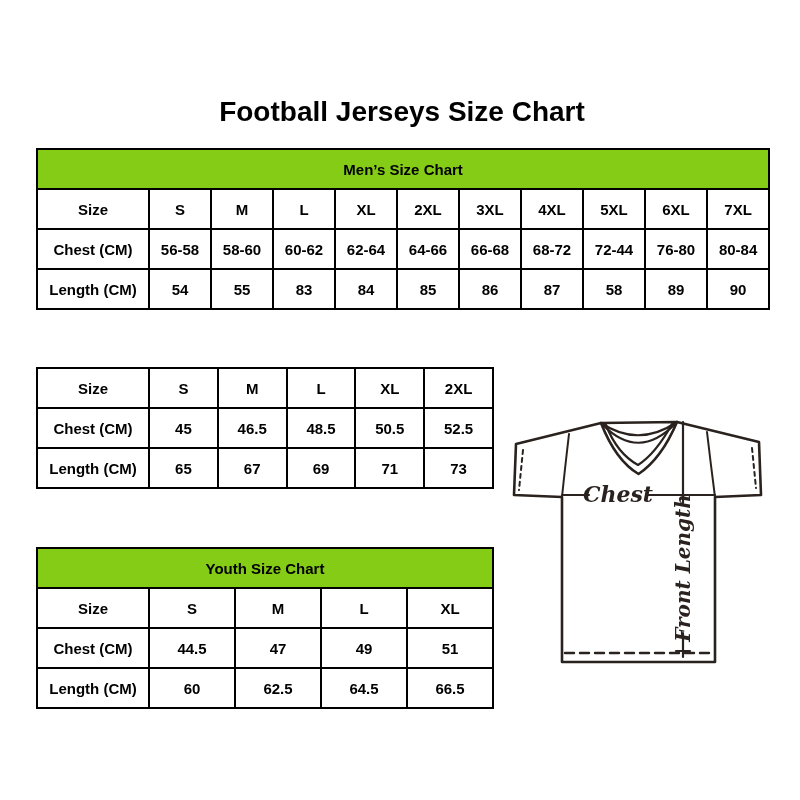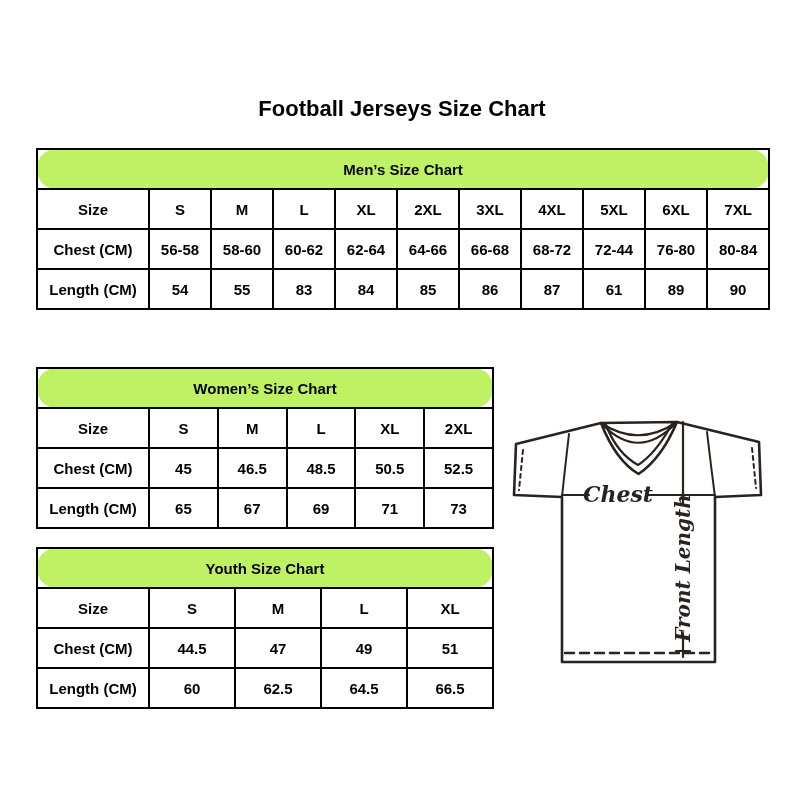--- a/index.html
+++ b/index.html
@@ -2,31 +2,31 @@
 <html><head>
 <meta charset="utf-8">
 <style>
   html,body{margin:0;padding:0;}
   body{
     width:800px;height:800px;position:relative;background:#ffffff;
     font-family:"Liberation Sans",sans-serif;color:#000;overflow:hidden;
   }
   .page-title{
     position:absolute;left:36px;top:96px;width:732px;
-    text-align:center;font-size:22px;font-weight:bold;color:#000;
+    text-align:center;font-size:28px;font-weight:bold;color:#000;
   }
   table.size-table{
     position:absolute;border-collapse:collapse;table-layout:fixed;background:#fff;
   }
   table.size-table td{
     border:2px solid #000;text-align:center;vertical-align:middle;
     font-weight:bold;font-size:15px;color:#000;padding:0;overflow:hidden;white-space:nowrap;
   }
   table.size-table tr{height:40px;}
-  td.table-title-cell{background:#bef264;font-size:17px;border-radius:19px;}
+  td.table-title-cell{background:#84cc16;font-size:17px;}
   #mens-table{left:36px;top:148px;width:732px;}
   #womens-table{left:36px;top:367px;width:456px;}
   #youth-table{left:36px;top:547px;width:456px;padding-left:44px;}
   #jersey-svg{position:absolute;left:495px;top:398px;}
   .diagram-label{
     font-family:"DejaVu Serif","Liberation Serif",serif;
     font-style:italic;font-weight:bold;fill:#2a221e;
   }
 </style>
 </head>
@@ -80,40 +80,37 @@
   </tr>
   <tr>
     <td>Length (CM)</td>
     <td>54</td>
     <td>55</td>
     <td>83</td>
     <td>84</td>
     <td>85</td>
     <td>86</td>
     <td>87</td>
-    <td>61</td>
+    <td>58</td>
     <td>89</td>
     <td>90</td>
   </tr>
 </tbody>
   </table>
 
 <table class="size-table" id="womens-table">
   <colgroup>
     <col style="width:112px">
       <col style="width:68.8px">
       <col style="width:68.8px">
     <col style="width:68.8px">
       <col style="width:68.8px">
       <col style="width:68.8px">
   </colgroup>
   <tbody>
-      <tr>
-    <td colspan="6" class="table-title-cell">Women’s Size Chart</td>
-  </tr>
   <tr>
     <td>Size</td>
     <td>S</td>
     <td>M</td>
     <td>L</td>
     <td>XL</td>
     <td>2XL</td>
   </tr>
   <tr>
     <td>Chest (CM)</td>

